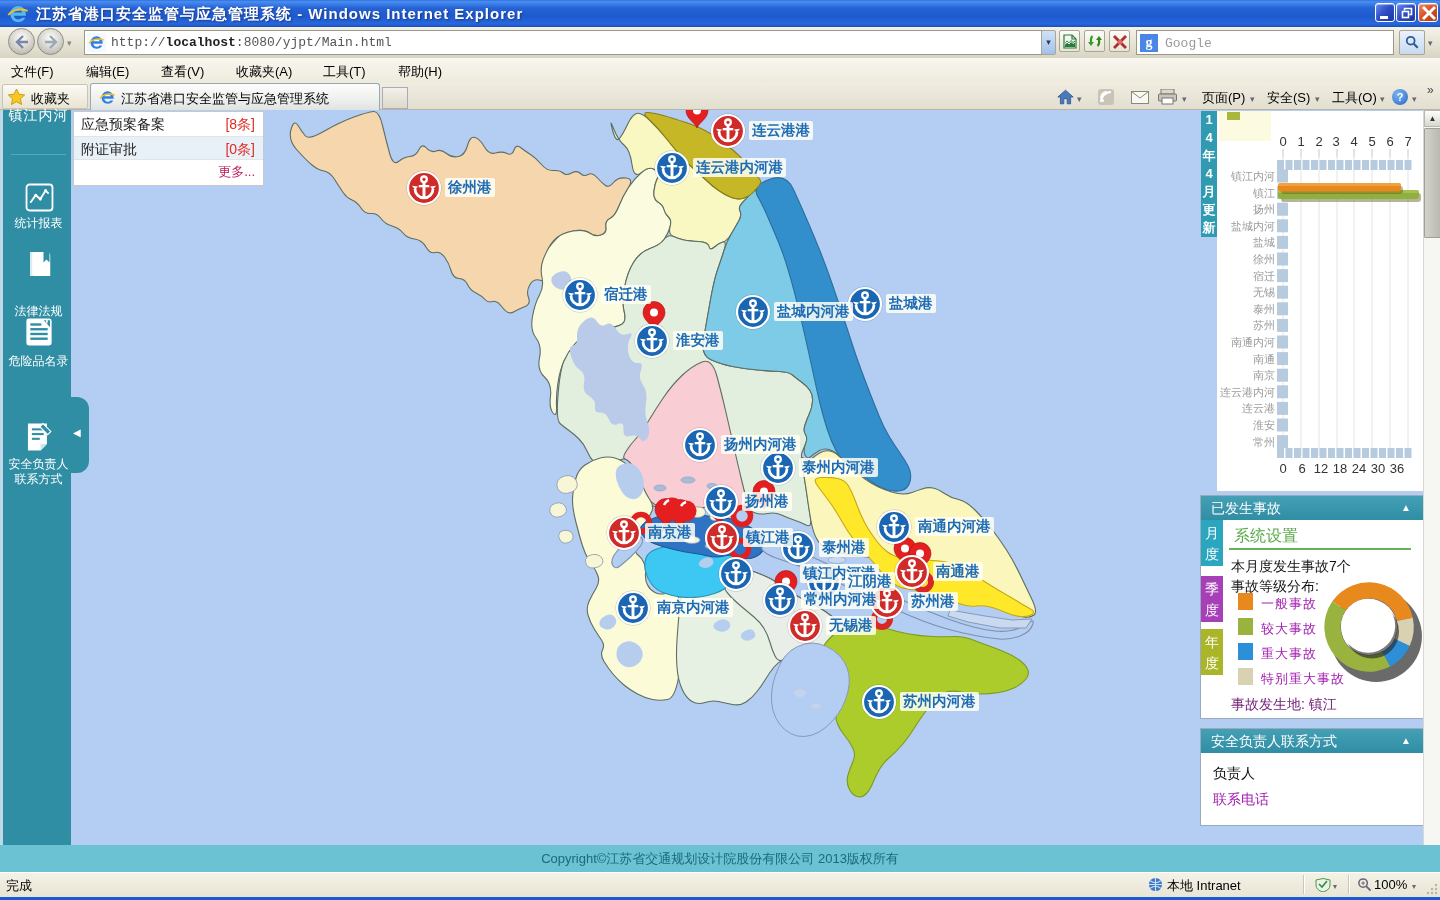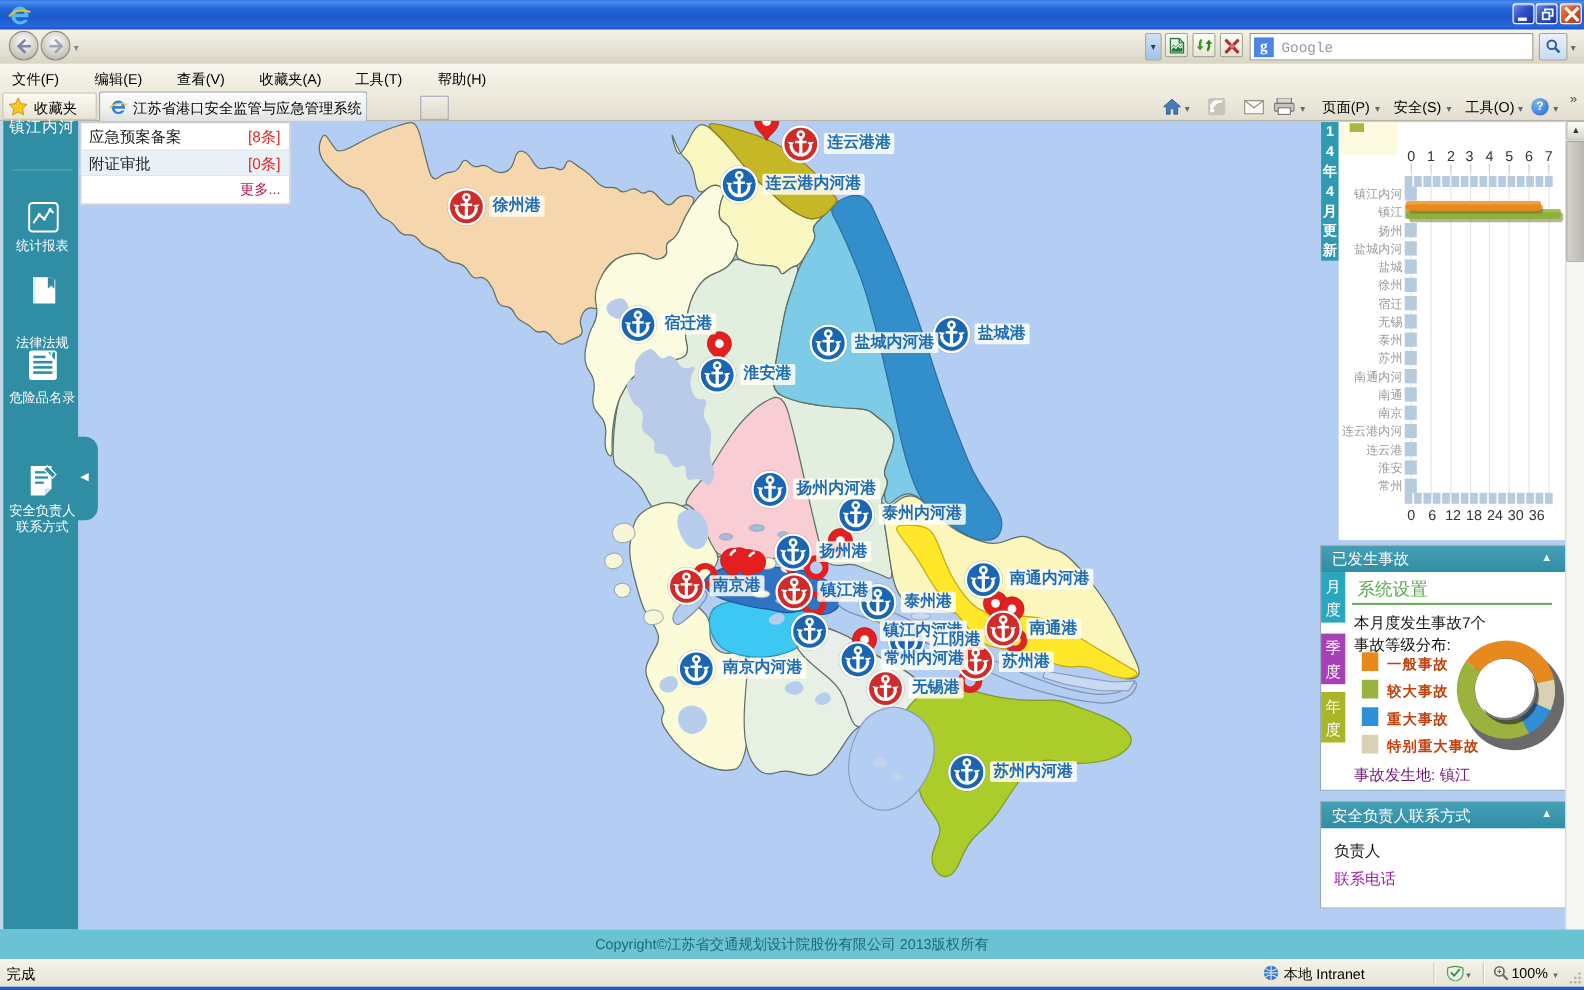--- a/index.html
+++ b/index.html
@@ -26,21 +26,21 @@
 .sqbtn{position:absolute;top:3px;width:24px;height:25px;border:1px solid #a8a696;border-radius:2px;
  background:linear-gradient(180deg,#fdfdf8,#e8e5d6);text-align:center;line-height:23px;font-size:14px}
 #searchbox{position:absolute;left:1136px;top:3px;width:258px;height:25px;background:#fff;border:1px solid #9a9888}
 
 #menubar{position:absolute;left:0;top:58px;width:1440px;height:25px;background:linear-gradient(180deg,#f8f6ee,#eeebdd);
  font-size:13px;color:#000}
 #menubar span{position:absolute;top:5px}
 
 #tabbar{position:absolute;left:0;top:83px;width:1440px;height:27px;background:linear-gradient(180deg,#f0ede0,#e2ded0);border-bottom:1px solid #b8b5a8}
 #favbtn{position:absolute;left:2px;top:1px;width:86px;height:25px;border:1px solid #c8c5b8;border-radius:2px;background:linear-gradient(180deg,#fcfaf2,#e8e4d4);font-size:13px}
-#tab1{position:absolute;left:90px;top:0;width:244px;height:27px;border:1px solid #98a8b8;border-bottom:0;border-radius:3px 3px 0 0;
+#tab1{position:absolute;left:90px;top:0;width:290px;height:27px;border:1px solid #98a8b8;border-bottom:0;border-radius:3px 3px 0 0;
  background:linear-gradient(180deg,#fdfdfb,#eef0ee 60%,#dfe3e2);font-size:13px}
 #tab2{position:absolute;left:382px;top:4px;width:26px;height:22px;border:1px solid #aab;background:linear-gradient(180deg,#f2f0e8,#ddd9cc)}
 
 #content{position:absolute;left:0;top:110px;width:1440px;height:735px;background:#b3cdf3}
 #sidebar{position:absolute;left:0;top:110px;width:71px;height:735px;background:#2f8da4;border-left:3px solid #bfd8e8}
 .sideitem{position:absolute;left:0;width:71px;color:#fff;font-size:13px;text-align:center}
 #footerbar{position:absolute;left:0;top:845px;width:1440px;height:27px;background:#6ac2d3;color:#1b6a7a;text-align:center;font-size:13px;line-height:27px}
 #statusbar{position:absolute;left:0;top:872px;width:1440px;height:25px;background:linear-gradient(180deg,#f4f2e6,#e8e5d6);border-top:1px solid #fff;font-size:13px}
 #winborder-bottom{position:absolute;left:0;top:897px;width:1440px;height:3px;background:#1e5ace}
 
@@ -54,34 +54,35 @@
 #vstrip{position:absolute;left:1201px;top:111px;width:16px;height:126px;background:#2f9ab0;color:#fff;
  font-size:13px;font-weight:bold;text-align:center;line-height:18px}
 #chartpanel{position:absolute;left:1217px;top:111px;width:206px;height:380px;background:#fff}
 #accpanel{position:absolute;left:1200px;top:495px;width:224px;height:224px;background:#fff;border:1px solid #9ab}
 #contactpanel{position:absolute;left:1200px;top:728px;width:224px;height:98px;background:#fff;border:1px solid #9ab}
 .phead{position:absolute;left:0;top:0;width:100%;height:24px;background:linear-gradient(180deg,#45a0b5,#2f8da4);
  color:#fff;font-size:14px;line-height:24px}
 .phead .tri{position:absolute;right:12px;top:0;font-size:10px}
 .vtab{position:absolute;left:0;width:22px;color:#fff;font-size:14px;text-align:center;padding-top:3px;line-height:21px}
 .legsq{position:absolute;left:37px;width:15px;height:17px}
-.legtx{position:absolute;left:60px;font-size:13px;font-weight:bold;color:#c2410c;letter-spacing:1px}
+.legtx{position:absolute;left:60px;font-size:13px;font-weight:normal;color:#a21caf;letter-spacing:1px}
 
 #sbar{position:absolute;left:1423px;top:110px;width:17px;height:757px;background:#f6f6f2;border-left:1px solid #d8d8d0}
 .sbtn{position:absolute;left:0px;width:17px;height:17px;background:linear-gradient(180deg,#fdfdfb,#d8d8d0);border:1px solid #b8b8b0;
  font-size:8px;text-align:center;line-height:15px;color:#333}
 #sthumb{position:absolute;left:0px;top:18px;width:17px;height:110px;background:linear-gradient(90deg,#d2d2ca,#b9b9b0);border:1px solid #a0a098;border-radius:1px}
 </style></head>
 <body>
 
 <div id="titlebar">
   <svg class="abs" style="left:7px;top:3px" width="22" height="22" viewBox="0 0 24 24">
     <path d="M12.3,3.2 C7,3.2 3.6,7.6 3.6,12 C3.6,16.8 7.2,20.8 12.3,20.8 C15.8,20.8 18.6,19.2 20,16.2 L16.2,16.2 C15.3,17.4 13.9,18 12.4,18 C9.8,18 7.9,16.4 7.5,13.9 L20.7,13.9 C21,8.7 17.8,3.2 12.3,3.2 Z M7.6,10.4 C8.2,8.2 10,6.9 12.2,6.9 C14.6,6.9 16.2,8.3 16.6,10.4 Z" fill="#57b8f0"></path>
     <path d="M1.5,13.2 C4.5,8.2 13,5.2 22.5,8.6" stroke="#f5c21a" stroke-width="2" fill="none"></path>
   </svg>
+  <span class="ttext">江苏省港口安全监管与应急管理系统 - Windows Internet Explorer</span>
   <div class="tbtn" id="btn-min" style="right:45px">
       <span style="position:absolute;left:4px;top:12px;width:8px;height:3px;background:#fff"></span>
     </div>
   <div class="tbtn" id="btn-max" style="right:24px">
       <svg style="position:absolute;left:4px;top:3px" width="12" height="12" viewBox="0 0 12 12" fill="none" stroke="#fff">
         <path d="M3.5,3.5 V1.5 H10.5 V7.5 H8.5" stroke-width="1.6"></path>
         <rect x="1.5" y="4.5" width="6" height="6" stroke-width="1.6"></rect>
       </svg>
     </div>
   <div class="tbtn" id="btn-close" style="right:2px">
@@ -94,20 +95,27 @@
 <div id="addrbar">
   <div class="navcirc" style="left:8px"></div>
   <svg class="abs" style="left:14px;top:8px" width="16" height="14" viewBox="0 0 16 14">
       <path d="M9 1 L3 7 L9 13 M3 7 H14" stroke="#7a88a8" stroke-width="2.4" fill="none"></path>
     </svg>
   <div class="navcirc" style="left:37px"></div>
   <svg class="abs" style="left:43px;top:8px" width="16" height="14" viewBox="0 0 16 14">
       <path d="M7 1 L13 7 L7 13 M13 7 H2" stroke="#9aa8b8" stroke-width="2.4" fill="none"></path>
     </svg>
   <span class="abs" style="left:67px;top:11px;font-size:9px;color:#888">▾</span>
+  <div id="addrfield">
+    <div class="aico"><svg width="17" height="17" viewBox="0 0 24 24" style="margin:1px">
+          <path d="M12.3,3.2 C7,3.2 3.6,7.6 3.6,12 C3.6,16.8 7.2,20.8 12.3,20.8 C15.8,20.8 18.6,19.2 20,16.2 L16.2,16.2 C15.3,17.4 13.9,18 12.4,18 C9.8,18 7.9,16.4 7.5,13.9 L20.7,13.9 C21,8.7 17.8,3.2 12.3,3.2 Z M7.6,10.4 C8.2,8.2 10,6.9 12.2,6.9 C14.6,6.9 16.2,8.3 16.6,10.4 Z" fill="#2f80e8"></path>
+          <path d="M1.5,13.2 C4.5,8.2 13,5.2 22.5,8.6" stroke="#f5c21a" stroke-width="2" fill="none"></path>
+        </svg></div>
+    <span class="atext">http://<b style="color:#222">localhost</b>:8080/yjpt/Main.html</span>
+  </div>
   <div class="sqbtn" style="left:1041px;width:15px;background:linear-gradient(180deg,#cfe2f8,#9fc2ea);font-size:9px;color:#336">▾</div>
   <div class="sqbtn" style="left:1059px;width:21px;height:22px"><svg width="14" height="15" viewBox="0 0 14 15" style="margin-top:3px">
         <path d="M1,1 H9 L13,5 V14 H1 Z" fill="#eefaee" stroke="#2a7a3a" stroke-width="1.2"></path>
         <path d="M9,1 V5 H13" fill="none" stroke="#2a7a3a" stroke-width="1.2"></path>
         <path d="M2,9 L4,6.5 L6,8.5 L8,6 L10,8 L12,6.5 V13 H2 Z" fill="#2a7a3a"></path>
         <path d="M2,10.5 L4,8 L6,10 L8,7.5 L10,9.5 L12,8" fill="none" stroke="#fff" stroke-width="1"></path>
       </svg></div>
   <div class="sqbtn" style="left:1084px;width:21px;height:22px"><svg width="16" height="16" viewBox="0 0 16 16" style="margin-top:2px">
         <path d="M5,2 Q2,5 3,9 L1,9 L4,13 L7,9 L5,9 Q4.5,6 6,4 Z" fill="#3a9a2a"></path>
         <path d="M11,14 Q14,11 13,7 L15,7 L12,3 L9,7 L11,7 Q11.5,10 10,12 Z" fill="#2a8a1a"></path>

